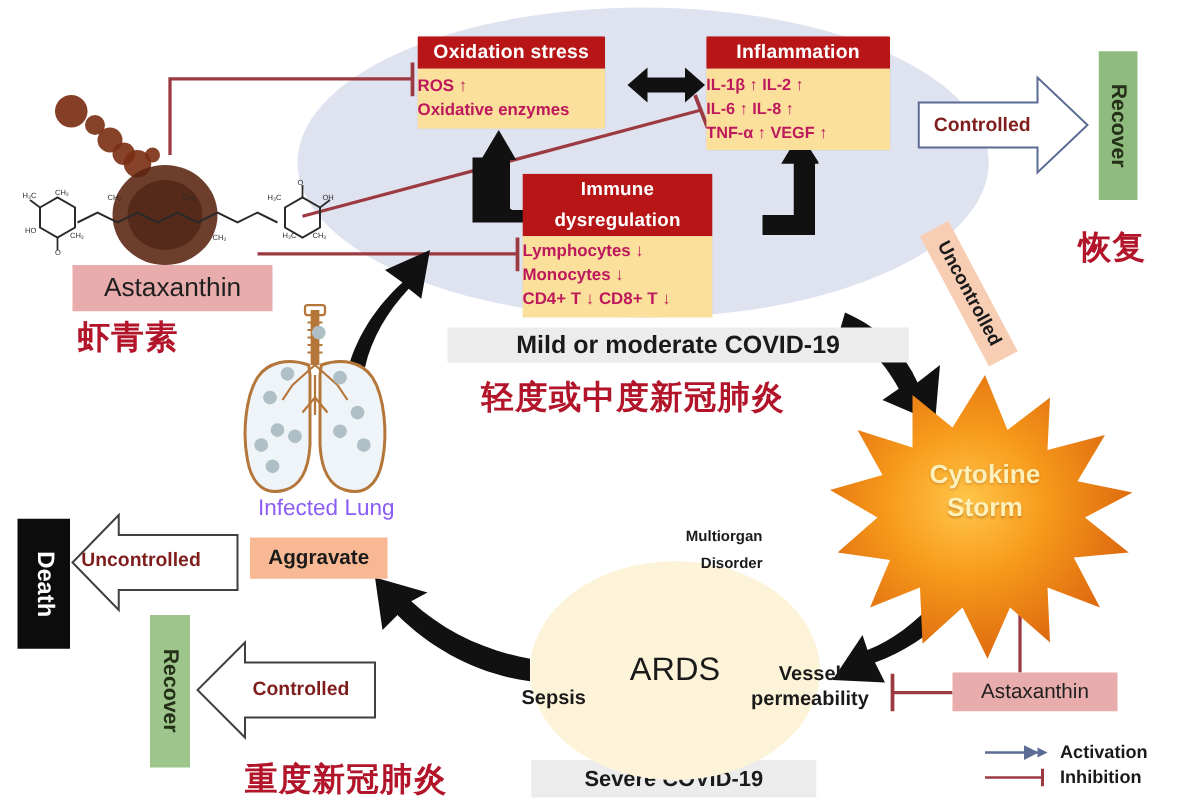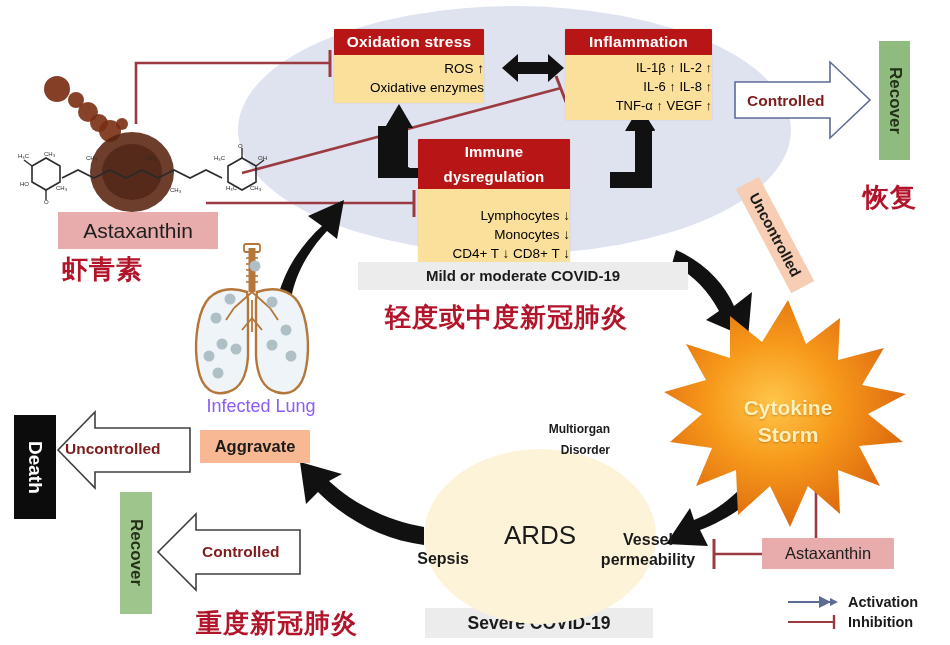--- a/index.html
+++ b/index.html
@@ -9,39 +9,39 @@
   .abs{position:absolute;}
 
   
   .ellipse-bg{left:238px;top:6px;width:553px;height:248px;border-radius:50%;
               background:#dfe3f0;}
 
   
   .pbox{border-radius:1px;overflow:hidden;box-shadow:0 0 0 0.5px rgba(0,0,0,.06);}
   .pbox .hd{background:#b81616;color:#fff;font-weight:bold;text-align:center;
             letter-spacing:.2px;}
-  .pbox .bd{background:#fbe09b;color:#000000;text-align:right;font-weight:normal;}
+  .pbox .bd{background:#fbe09b;color:#be185d;text-align:left;font-weight:bold;}
   .bd .ln{display:block;white-space:nowrap;}
 
   #box-oxidation{left:334px;top:29px;width:150px;}
   #box-oxidation .hd{font-size:15.5px;line-height:26px;}
   #box-oxidation .bd{font-size:13.5px;line-height:19px;padding:4px 0 6px;}
 
   #box-inflammation{left:565px;top:29px;width:147px;}
   #box-inflammation .hd{font-size:15.5px;line-height:26px;}
   #box-inflammation .bd{font-size:13px;line-height:19px;padding:3px 0 5px;}
 
   #box-immune{left:418px;top:139px;width:152px;}
   #box-immune .hd{font-size:15px;line-height:25px;}
-  #box-immune .bd{font-size:13.5px;line-height:19px;padding:17px 0 6px;}
+  #box-immune .bd{font-size:13.5px;line-height:19px;padding:2px 0 6px;}
 
   
   .chip{text-align:center;font-weight:bold;color:#1a1a1a;}
-  #chip-mild{left:358px;top:262px;width:330px;height:28px;line-height:28px;
-             background:#ececec;font-size:15px;}
+  #chip-mild{left:358px;top:262px;width:369px;height:28px;line-height:28px;
+             background:#ececec;font-size:20px;}
   #chip-severe{left:425px;top:608px;width:228px;height:30px;line-height:30px;
                background:#ececec;font-size:17.5px;}
 
   .cn{color:#b2142a;font-weight:bold;font-family:"DejaVu Sans",sans-serif;
       letter-spacing:1px;white-space:nowrap;}
   #cn-mild{left:385px;top:300px;font-size:26px;}
   #cn-severe{left:196px;top:606px;font-size:26px;}
   #cn-astax{left:62px;top:252px;font-size:26px;}
   #cn-recover{left:863px;top:180px;font-size:26px;}
 
@@ -71,21 +71,21 @@
   
   #ards-ellipse{left:424px;top:449px;width:232px;height:175px;border-radius:50%;
                 background:#fdf3d8;}
   .ards-t{color:#1a1a1a;font-weight:bold;white-space:nowrap;text-align:center;}
   #ards-title{left:480px;top:520px;width:120px;font-size:26px;font-weight:normal;}
   #ards-multiorgan{left:470px;top:419px;width:140px;font-size:12px;line-height:21px;text-align:right;}
   #ards-sepsis{left:400px;top:550px;width:86px;font-size:16px;}
   #ards-vessel{left:596px;top:530px;width:104px;font-size:16px;line-height:20px;}
   #cyto-label{left:712px;top:366px;width:152px;text-align:center;
        color:#fdf0b8;font-size:21px;font-weight:bold;line-height:27px;
-       text-shadow:0 1px 2px rgba(120,50,0,.35);margin-top:28px;}
+       text-shadow:0 1px 2px rgba(120,50,0,.35);}
   #lung-label{left:186px;top:396px;width:150px;text-align:center;
               color:#8b5cf6;font-size:18px;}
 
   
   .arrtxt{position:absolute;font-weight:bold;color:#7f1d1d;text-align:center;
           white-space:nowrap;}
   #t-controlled-top{left:747px;top:92px;font-size:15.5px;}
   #t-controlled-bot{left:202px;top:543px;font-size:15.5px;}
   #t-uncontrolled-bot{left:65px;top:440px;font-size:15.5px;}
 

